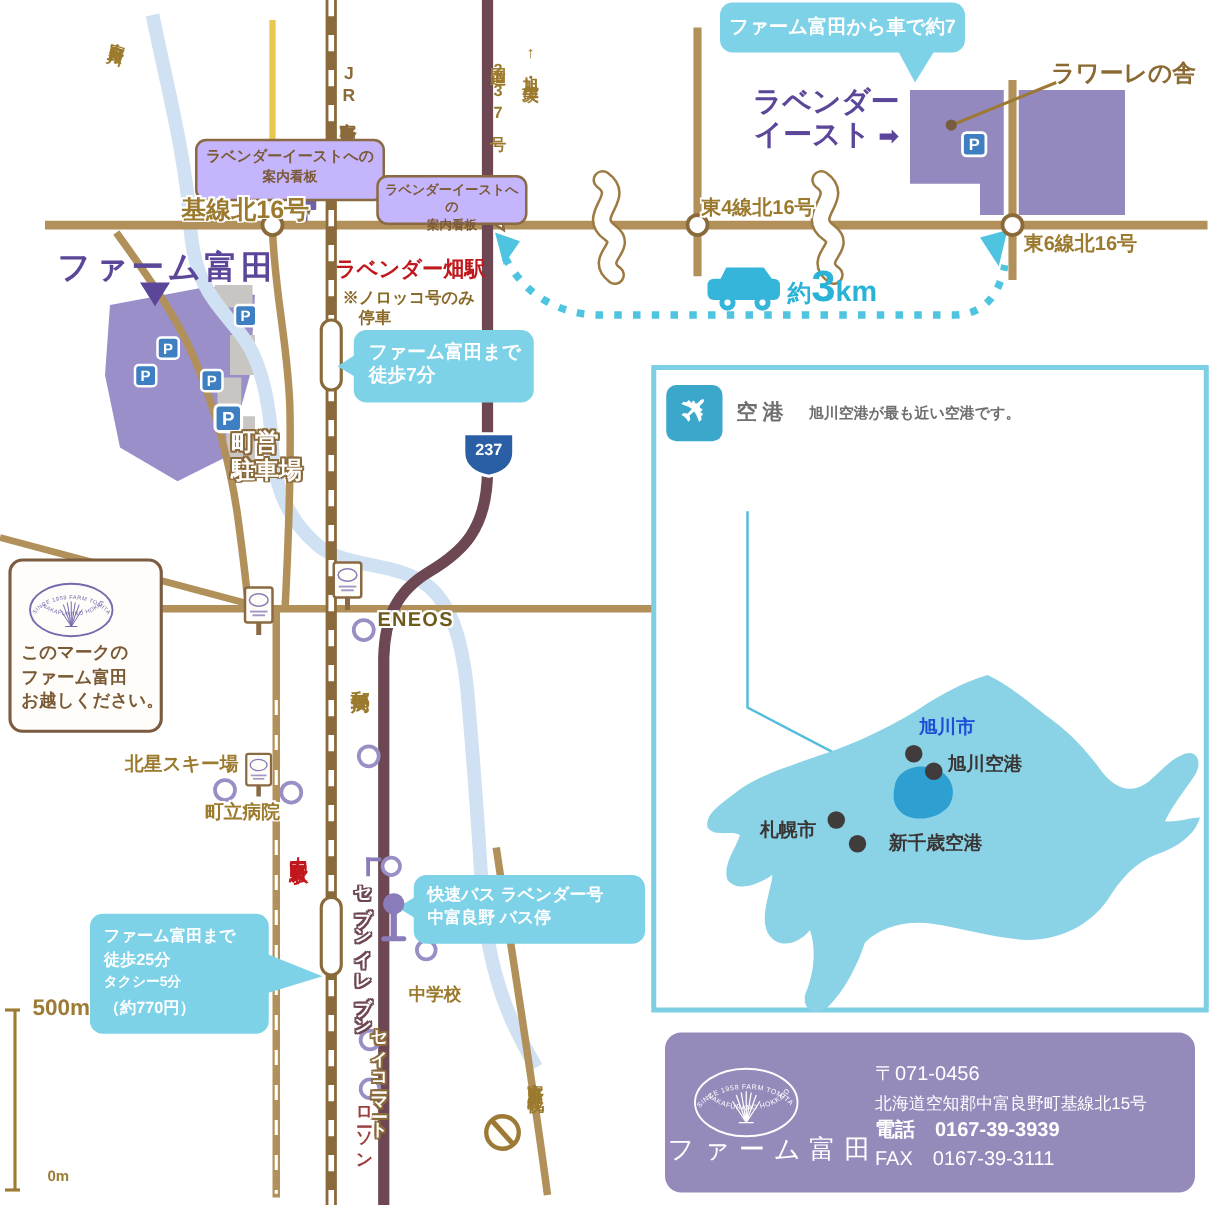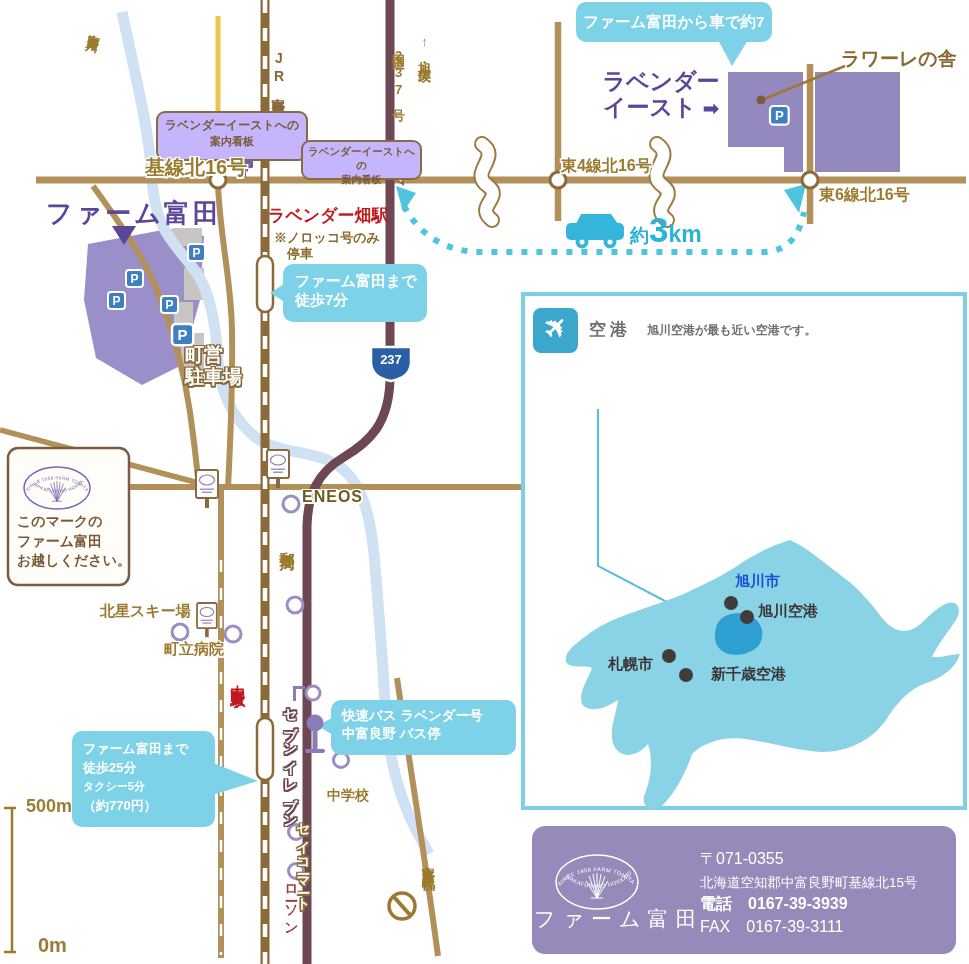--- a/index.html
+++ b/index.html
@@ -265,21 +265,21 @@
   <div style="font-size:13px;line-height:19px;">徒歩25分</div>
   <div style="font-size:11px;line-height:19px;">タクシー5分</div>
   <div style="font-size:13px;line-height:19px;">（約770円）</div>
 </div>
 
 <div class="lab vt obr" style="left:266px;top:814px;font-size:13.5px;color:#fff;">セイコーマート</div>
 <div class="lab vt ow" style="left:282px;top:876px;font-size:13.5px;color:#9b3e3e;">ローソン</div>
 <div class="lab vt br" style="left:419px;top:856px;font-size:13.5px;">富良野・札幌↓</div>
 
 <div class="lab" style="left:26px;top:796px;font-size:18px;color:#9c7c35;">500m</div>
-<div class="lab" style="left:38px;top:934px;font-size:20px;color:#9c7c35;">0m</div>
+<div class="lab" style="left:38px;top:934px;font-size:12px;color:#9c7c35;">0m</div>
 
 <div class="lab" style="left:17px;top:512px;font-size:14px;color:#7a5a36;line-height:19.5px;">
   <div>このマークの</div>
   <div>ファーム富田</div>
   <div>お越しください。</div>
 </div>
 
 <div class="lab br ow" style="left:561px;top:156px;font-size:16px;">東4線北16号</div>
 <div class="lab br ow" style="left:819px;top:185px;font-size:16px;">東6線北16号</div>
 
@@ -299,18 +299,18 @@
 
 <div class="lab" style="left:538px;top:311px;width:36px;text-align:center;font-size:28px;color:#fff;transform:rotate(-45deg);">✈</div>
 <div class="lab" style="left:589px;top:318px;font-size:17px;color:#6f6f6f;letter-spacing:4px;">空港</div>
 <div class="lab" style="left:647px;top:322px;font-size:12px;color:#6f6f6f;">旭川空港が最も近い空港です。</div>
 <div class="lab" style="left:735px;top:572px;font-size:15px;color:#1d4ed8;">旭川市</div>
 <div class="lab" style="left:758px;top:602px;font-size:15px;color:#3a3636;">旭川空港</div>
 <div class="lab" style="left:608px;top:655px;font-size:15px;color:#3a3636;">札幌市</div>
 <div class="lab" style="left:699px;top:665px;font-size:15px;color:#3a3636;margin-left:12px;">新千歳空港</div>
 
 <div class="lab" style="left:534px;top:905px;font-size:21px;color:#fff;letter-spacing:7px;font-weight:normal;">ファーム富田</div>
-<div class="lab" style="left:700px;top:849px;font-size:16px;color:#fff;font-weight:normal;">〒071-0355</div>
+<div class="lab" style="left:700px;top:849px;font-size:16px;color:#fff;font-weight:normal;">〒071-0456</div>
 <div class="lab" style="left:700px;top:874px;font-size:13.5px;color:#fff;font-weight:normal;">北海道空知郡中富良野町基線北15号</div>
 <div class="lab" style="left:700px;top:894px;font-size:16px;color:#fff;font-weight:bold;">電話　0167-39-3939</div>
 <div class="lab" style="left:700px;top:917px;font-size:16px;color:#fff;font-weight:normal;">FAX　0167-39-3111</div>
 
 </div>
 
 </body></html>

